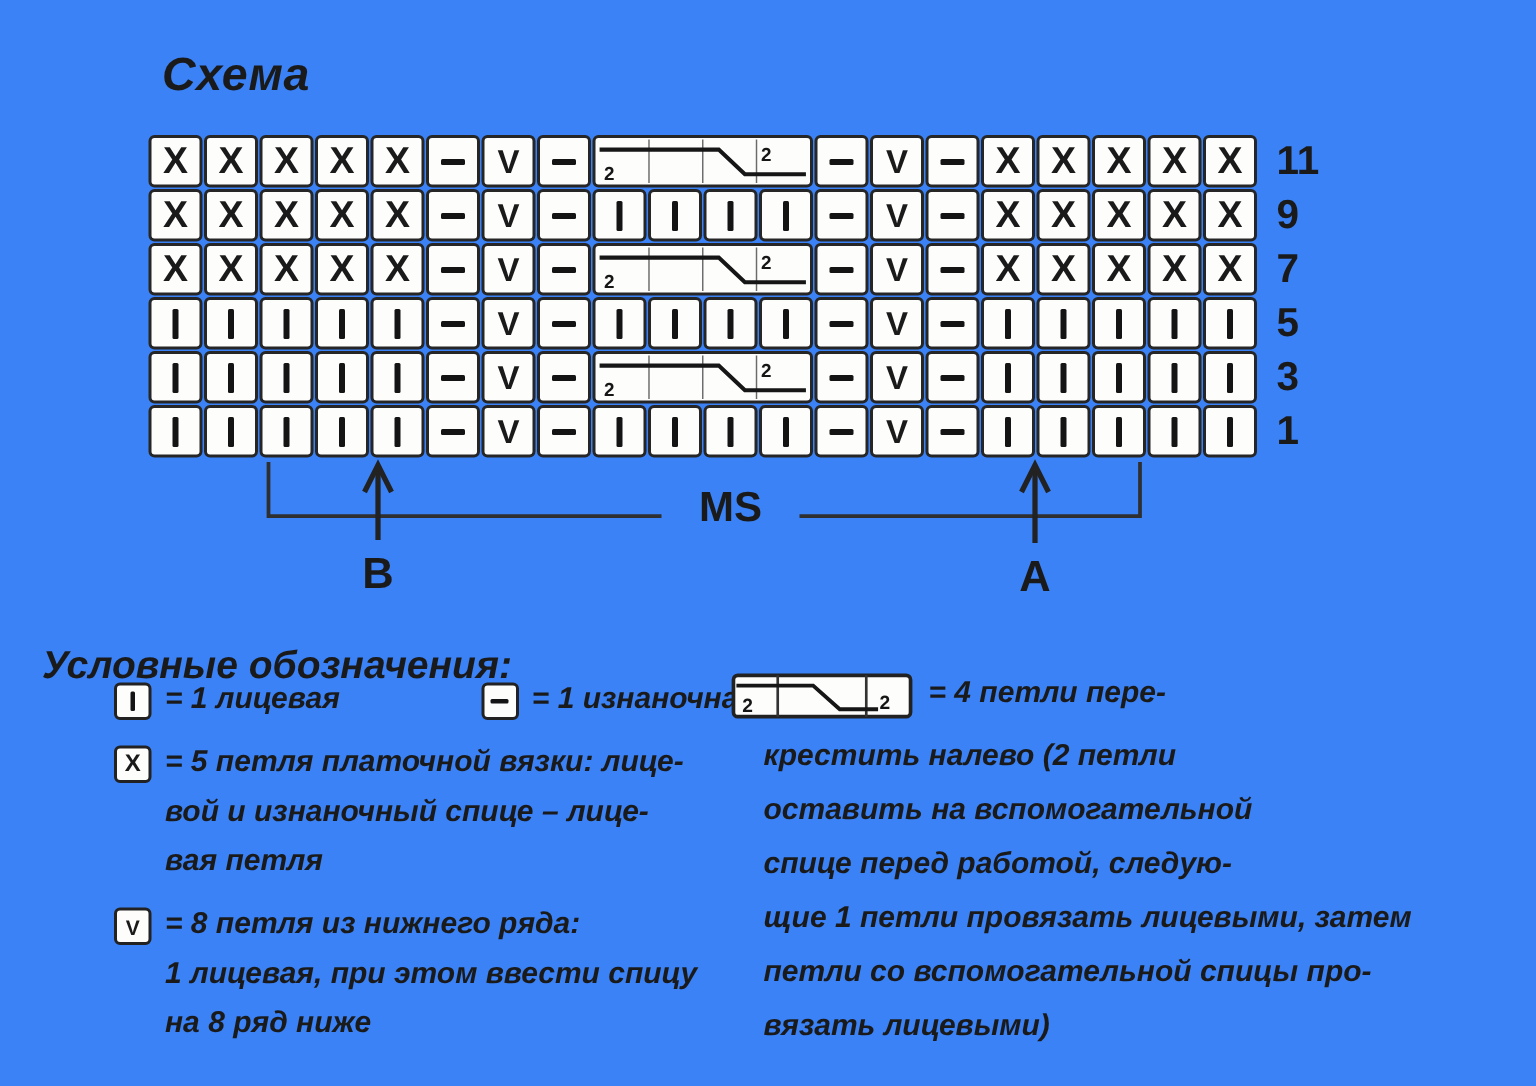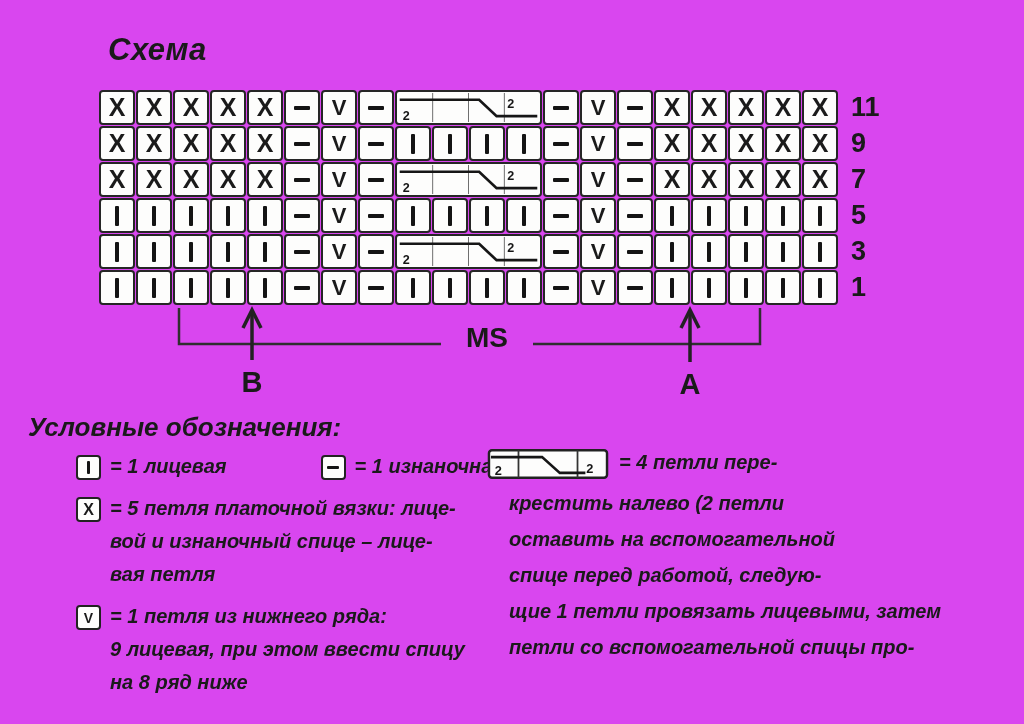--- a/index.html
+++ b/index.html
@@ -1,16 +1,16 @@
 <!DOCTYPE html>
 <html><head>
 <meta charset="utf-8">
 <style>
   html,body{margin:0;padding:0;background:#e8e8e6;}
-  .page{position:relative;width:1024px;height:724px;background:#d946ef;overflow:hidden;
+  .page{position:relative;width:1024px;height:724px;background:#3b82f6;overflow:hidden;
         font-family:"Liberation Sans",sans-serif;color:#1a1a1a;}
   .title{position:absolute;left:108px;top:32px;font-size:31px;font-weight:700;font-style:italic;letter-spacing:.5px;}
 
   
   .chart-grid{position:absolute;left:99px;top:90px;display:grid;
               grid-template-columns:repeat(20,36px);grid-auto-rows:35px;gap:1px;}
   .cell{border:2px solid #262626;border-radius:4px;background:#fdfdfc;
         display:flex;align-items:center;justify-content:center;box-sizing:border-box;}
   .cell.cable{grid-column:span 4;padding:0;}
   .cell.cable svg{width:100%;height:100%;display:block;}
@@ -18,21 +18,21 @@
   .sym-v{font-weight:700;font-size:22px;line-height:1;}
   .vbar{width:4px;height:20px;background:#141414;border-radius:1px;}
   .hbar{width:16px;height:4px;background:#141414;border-radius:1px;}
 
   .row-numbers{position:absolute;left:851px;top:90px;height:215px;display:flex;flex-direction:column;text-align:right;}
   .row-num{flex:1;display:flex;align-items:center;font-size:27px;font-weight:700;}
 
   .bracket{position:absolute;left:0;top:306px;}
 
   
-  .legend-heading{position:absolute;left:28px;top:412px;font-size:26px;font-weight:700;font-style:italic;}
+  .legend-heading{position:absolute;left:28px;top:428px;font-size:26px;font-weight:700;font-style:italic;}
   .legend-left{position:absolute;left:28px;top:450px;width:460px;}
   .legend-right{position:absolute;left:487px;top:444px;width:510px;}
   .legend-line{font-size:20px;font-style:italic;font-weight:700;line-height:33px;white-space:nowrap;}
   .legend-right .legend-line{line-height:36px;}
   .li-row{display:flex;align-items:flex-start;gap:9px;margin-left:48px;}
   .li-pair{display:flex;gap:46px;}
   .sym-box{width:21px;height:21px;border:2.5px solid #222;border-radius:4px;flex:none;
            display:flex;align-items:center;justify-content:center;margin-top:5px;background:#fdfdfc;}
   .sym-box .vbar{width:3.5px;height:13px;}
   .sym-box .hbar{width:12px;height:3.5px;}
@@ -459,23 +459,23 @@
             <div class="legend-line">вой и изнаночный спице – лице-</div>
             <div class="legend-line">вая петля</div>
           </div>
       </div>
     </div>
     <div class="li-row gap-top">
       <span class="sym-box">
           <span class="sym-v">V</span>
         </span>
       <div>
-        <div class="legend-line">= 1 петля из нижнего ряда:</div>
+        <div class="legend-line">= 8 петля из нижнего ряда:</div>
         <div>
-            <div class="legend-line">9 лицевая, при этом ввести спицу</div>
+            <div class="legend-line">1 лицевая, при этом ввести спицу</div>
             <div class="legend-line">на 8 ряд ниже</div>
           </div>
       </div>
     </div>
   </div>
 
   <div class="legend-right">
     <div class="cable-first">
       <span class="cable-sym">
         <svg width="122" height="34" viewBox="0 0 124 34">
@@ -488,16 +488,17 @@
         </svg>
       </span>
       <span class="legend-line">= 4 петли пере-</span>
     </div>
     <div class="cable-rest">
         <div class="legend-line">крестить налево (2 петли</div>
         <div class="legend-line">оставить на вспомогательной</div>
         <div class="legend-line">спице перед работой, следую-</div>
         <div class="legend-line">щие 1 петли провязать лицевыми, затем</div>
         <div class="legend-line">петли со вспомогательной спицы про-</div>
+        <div class="legend-line">вязать лицевыми)</div>
       </div>
   </div>
 
 </div>
 
 </body></html>

